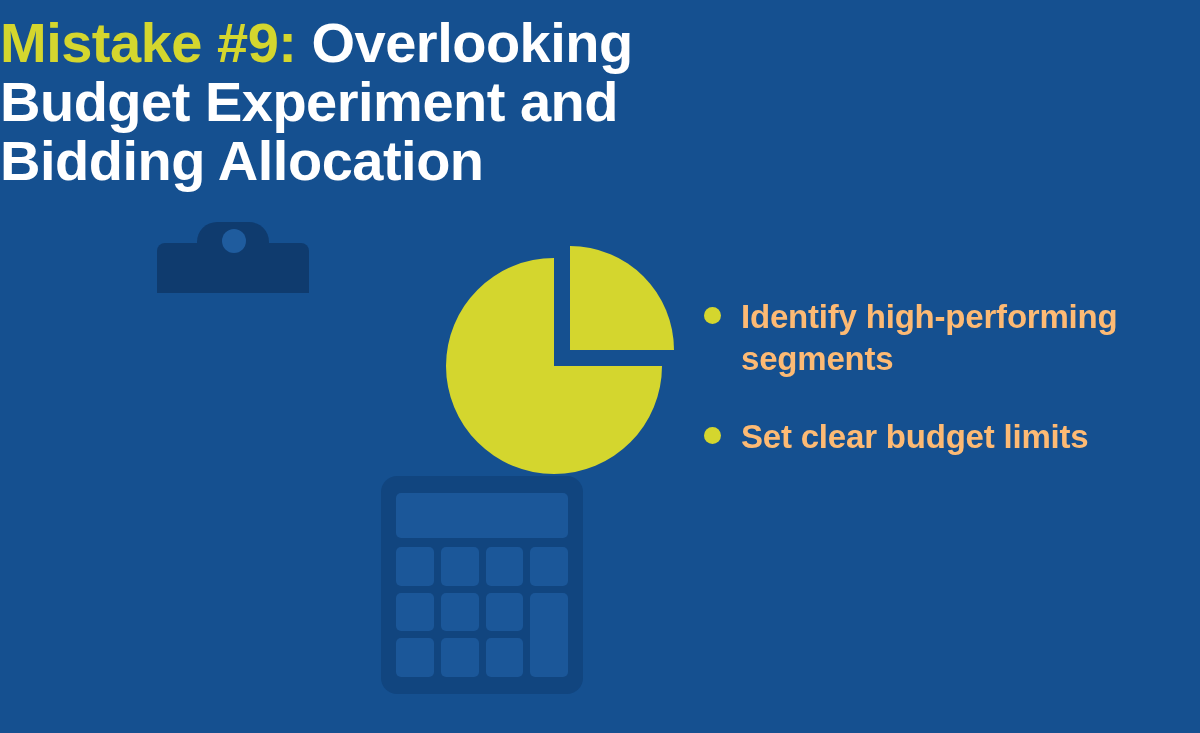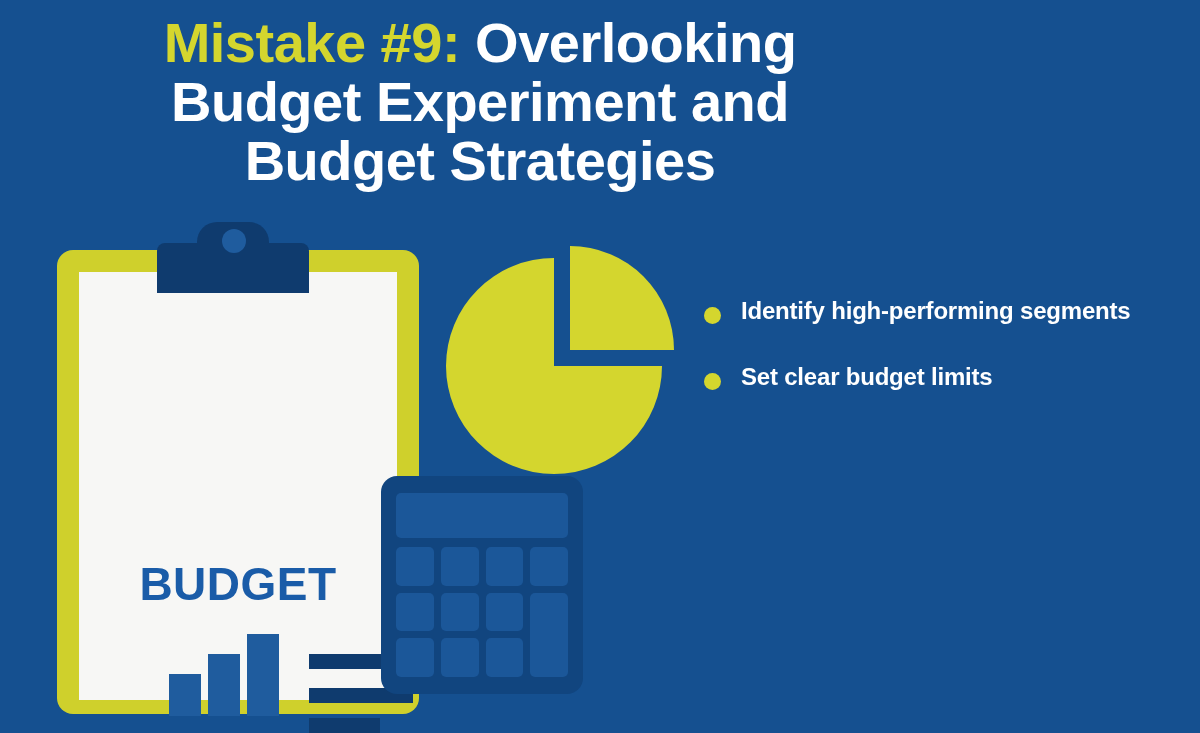--- a/index.html
+++ b/index.html
@@ -22,21 +22,21 @@
     background: #155090;
     overflow: hidden;
   }
 
   
   .title-block {
     position: absolute;
     left: 0;
     top: 14px;
     width: 960px;
-    text-align: center;
+    text-align: left;
     line-height: 1.05;
     font-weight: bold;
     font-size: 56px;
     letter-spacing: -0.5px;
   }
   .title-line { display: block; color: #ffffff; white-space: nowrap; }
   .title-accent { color: #D4D62E; }
 
   
   .clipboard {
@@ -178,56 +178,42 @@
   .bullet-dot {
     flex: 0 0 auto;
     width: 17px;
     height: 17px;
     border-radius: 50%;
     background: #D4D62E;
     margin-top: 11px;
     margin-right: 20px;
   }
   .bullet-text {
-    color: #ffffff;
-    font-size: 24px;
+    color: #fdba74;
+    font-size: 33px;
     font-weight: bold;
     line-height: 1.27;
     letter-spacing: -0.2px;
   }
 </style>
 </head>
 <body>
 
 <div id="canvas">
 
   <div class="title-block">
     <span class="title-line"><span class="title-accent">Mistake #9:</span><span> Overlooking</span></span>
     <span class="title-line">Budget Experiment and</span>
-    <span class="title-line">Budget Strategies</span>
+    <span class="title-line">Bidding Allocation</span>
   </div>
 
   <div class="clip-tab"></div>
   <div class="clip-hole"></div>
   <div class="clip-base"></div>
 
-  <div class="clipboard">
-    <div class="clipboard-page"></div>
-
-    <div class="budget-label">BUDGET</div>
-
-    <div class="bar bar-1"></div>
-    <div class="bar bar-2"></div>
-    <div class="bar bar-3"></div>
-
-    <div class="rule rule-1"></div>
-    <div class="rule rule-2"></div>
-    <div class="rule rule-3"></div>
-
-  </div>
 
   <div class="pie-wrap">
     <svg width="240" height="240" viewBox="0 0 240 240" aria-hidden="true">
 
       <path d="M 110 130 L 110 22 A 108 108 0 1 0 218 130 Z" fill="#D4D62E"></path>
 
       <path d="M 126 114 L 126 10 A 104 104 0 0 1 230 114 Z" fill="#D4D62E"></path>
     </svg>
   </div>
 

